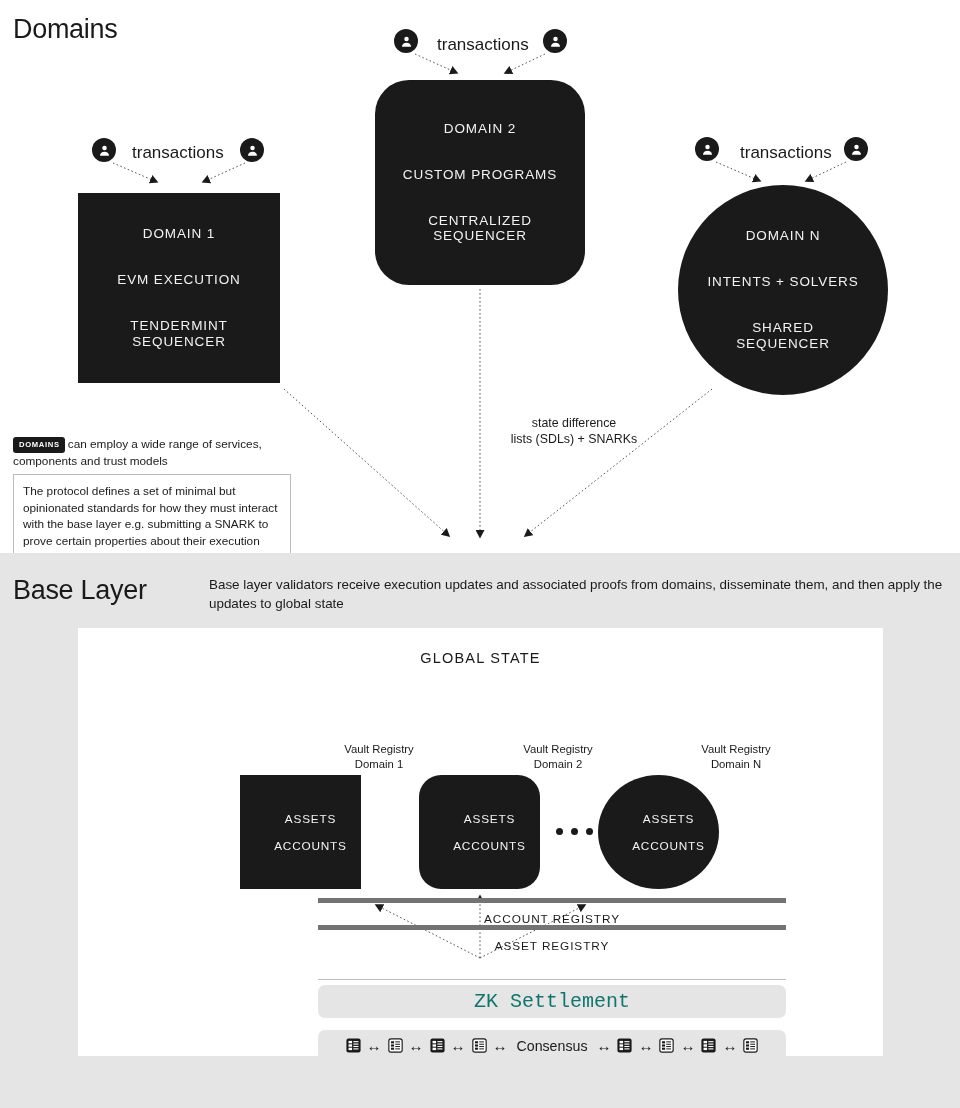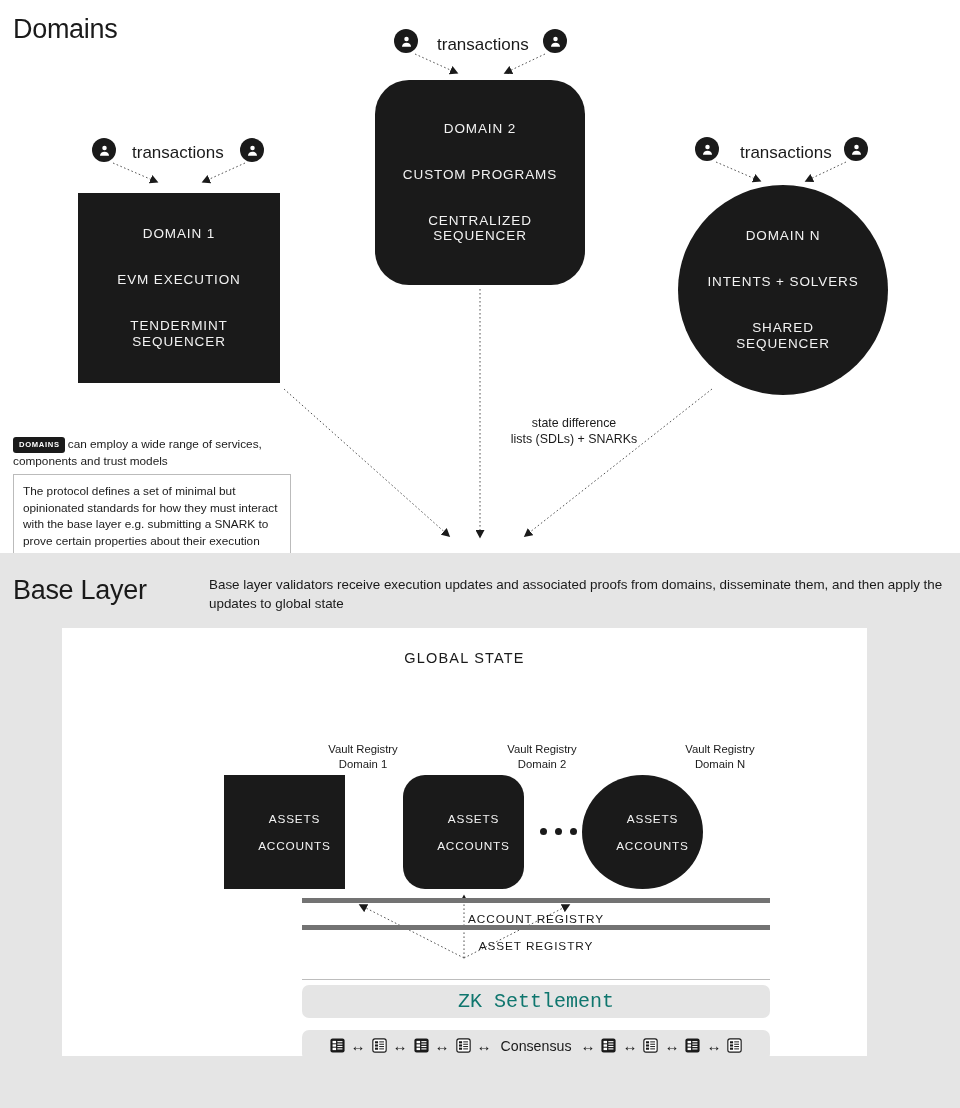--- a/index.html
+++ b/index.html
@@ -85,21 +85,21 @@
     position: absolute; left: 0; top: 553px; width: 960px; height: 555px;
     background: #e5e5e5;
   }
   #base-title { left: 13px; top: 22px; }
   #base-desc {
     position: absolute; left: 209px; top: 22px; width: 740px;
     font-size: 13.4px; color: #1a1a1a; line-height: 1.45;
   }
 
   #global-panel {
-    position: absolute; left: 62px; top: 75px; width: 805px; height: 428px;
+    position: absolute; left: 78px; top: 75px; width: 805px; height: 428px;
     background: #ffffff;
   }
   #global-state-title {
     position: absolute; left: 0; top: 22px; width: 805px;
     text-align: center; font-size: 14.5px; letter-spacing: 1.2px; color: #1a1a1a;
   }
   .vault-label {
     position: absolute; text-align: center; width: 160px;
     font-size: 11.3px; color: #1a1a1a; line-height: 1.32;
   }

